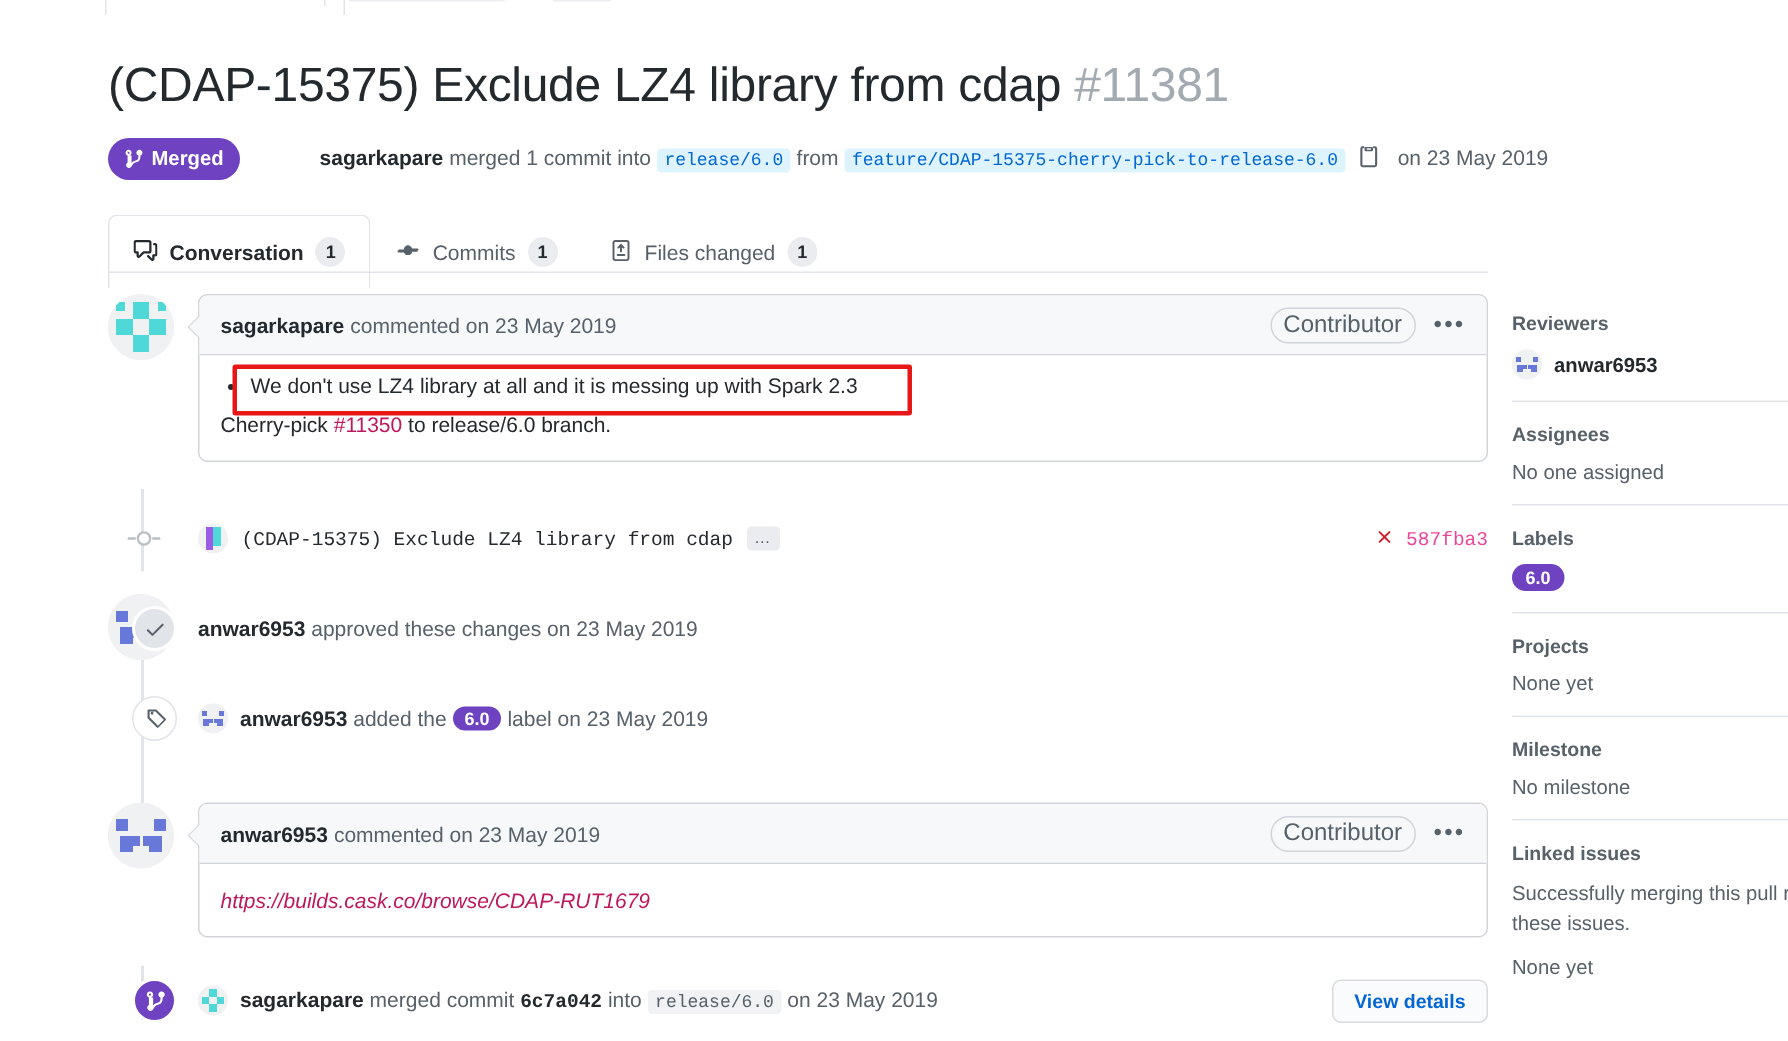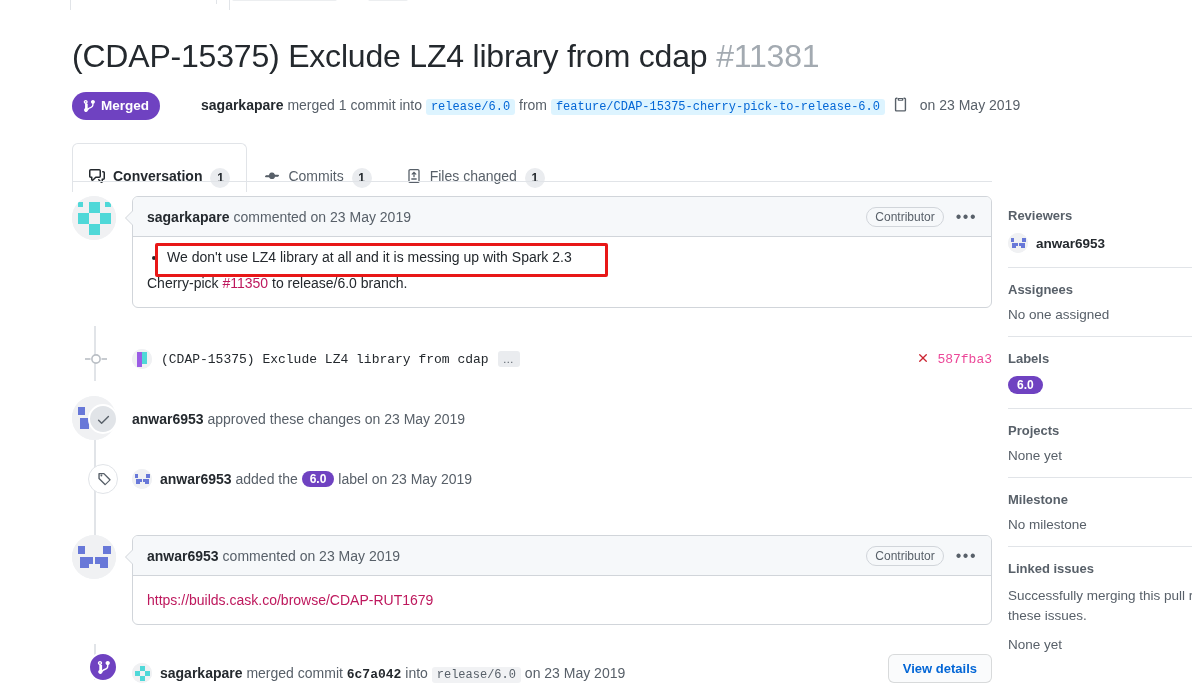--- a/index.html
+++ b/index.html
@@ -36,35 +36,35 @@
 
   .pr-sub { display: flex; align-items: center; margin-top: 16px; height: 28px; gap: 39px; }
   .state-badge {
     display: inline-flex; align-items: center; gap: 5px;
     background: #6f42c1; color: #fff;
     border-radius: 14px; padding: 5px 11px 5px 10px;
     font-size: 13.5px; font-weight: bold; line-height: 1;
     height: 28px;
   }
   .state-badge svg { display: block; }
-  .pr-sub-text { margin-left: 2px; color: #586069; font-size: 14px; text-align: center; }
+  .pr-sub-text { margin-left: 14px; color: #586069; font-size: 14px; text-align: center; }
   .pr-sub-text b { color: #24292e; font-weight: bold; }
   .branch-tag {
     display: inline-block;
     background: #ddf4ff; color: #0366d6;
     border-radius: 3px; padding: 1px 5px;
     font-family: "Liberation Mono", "DejaVu Sans Mono", monospace;
     font-size: 12px; vertical-align: baseline;
   }
   .copy-icon { display: inline-block; vertical-align: -2px; margin: 0 8px 0 4px; }
 
   
   .tabs { position: absolute; left: 72px; top: 143px; display: flex; align-items: flex-end; }
   .tab {
-    display: flex; align-items: flex-start; gap: 8px;
+    display: flex; align-items: center; gap: 8px;
     padding: 24px 16px; height: 38px;
     color: #586069; font-size: 14px;
     border: 1px solid transparent; border-bottom: none;
     cursor: pointer;
   }
   .tab.active {
     background: #fff; color: #24292e; font-weight: 600;
     border-color: #e1e4e8; border-radius: 6px 6px 0 0;
   }
   .tab .counter {
@@ -107,21 +107,21 @@
     display: flex; align-items: center;
     background: #f6f8fa; border-bottom: 1px solid #d1d5da;
     border-radius: 5px 5px 0 0;
     padding: 0 10px 0 14px; height: 40px;
     color: #586069; font-size: 14px;
   }
   .comment-head b { color: #24292e; font-weight: bold; margin-right: 4px; }
   .comment-head .spacer { flex: 1; }
   .assoc {
     border: 1px solid #d1d5da; border-radius: 12px;
-    padding: 2px 8px; font-size: 12px; color: #586069;
+    padding: 2px 8px; font-size: 16px; color: #586069;
     margin-right: 8px;
   }
   .kebab { color: #586069; font-size: 16px; letter-spacing: 1.5px; cursor: pointer; padding: 0 4px;}
   .comment-body { padding: 12px 14px 14px 14px; font-size: 14px; color: #24292e; }
   .comment-body ul { margin: 0 0 10px 0; padding-left: 20px; }
   .comment-body ul li { margin: 0 0; }
   .comment-body p { margin: 10px 0 2px 0; }
   a, .link { color: #be185d; text-decoration: none; }
 
   
@@ -399,27 +399,27 @@
       <div class="comment-box">
         <div class="comment-head">
           <b>anwar6953</b>
           <span>commented on</span>
           <span>&nbsp;</span>
           <span>23 May 2019</span>
           <span class="spacer"></span>
           <span class="assoc">Contributor</span>
           <span class="kebab">•••</span>
         </div>
-        <div class="comment-body" style="padding:16px 14px;">
+        <div class="comment-body" style="padding:16px 14px;font-style:italic;">
           <a href="#" class="link">https://builds.cask.co/browse/CDAP-RUT1679</a>
         </div>
       </div>
     </div>
 
-    <div class="tl-row" style="margin-top: 26px; align-items: flex-end;">
+    <div class="tl-row" style="margin-top: 26px;">
       <span class="tl-badge purple">
         <svg width="15" height="15" viewBox="0 0 16 16" fill="#ffffff" aria-hidden="true">
           <path d="M5 3.25a.75.75 0 11-1.5 0 .75.75 0 011.5 0zm0 2.122a2.25 2.25 0 10-1.5 0v5.256a2.251 2.251 0 103.126 2.922c.3-.7.715-1.34 1.232-1.856a4.25 4.25 0 012.147-1.159 4.25 4.25 0 003.229-4.128V5.372a2.25 2.25 0 10-1.5 0v1.035a2.75 2.75 0 01-2.088 2.67 5.75 5.75 0 00-2.908 1.57 5.7 5.7 0 00-.238.256V5.372zM4.25 12a.75.75 0 100 1.5.75.75 0 000-1.5zM12.75 3a.75.75 0 100 1.5.75.75 0 000-1.5z"></path>
         </svg>
       </span>
       <span class="avatar sm" style="position:relative;width:20px;height:20px;margin-right:8px;">
         <svg width="20" height="20" viewBox="0 0 8 8" shape-rendering="crispEdges" aria-hidden="true">
           <rect width="8" height="8" fill="#f0f1f3"></rect>
           <rect x="3" y="1" width="2" height="6" fill="#4fd8d8"></rect>
           <rect x="1" y="3" width="6" height="2" fill="#4fd8d8"></rect>

